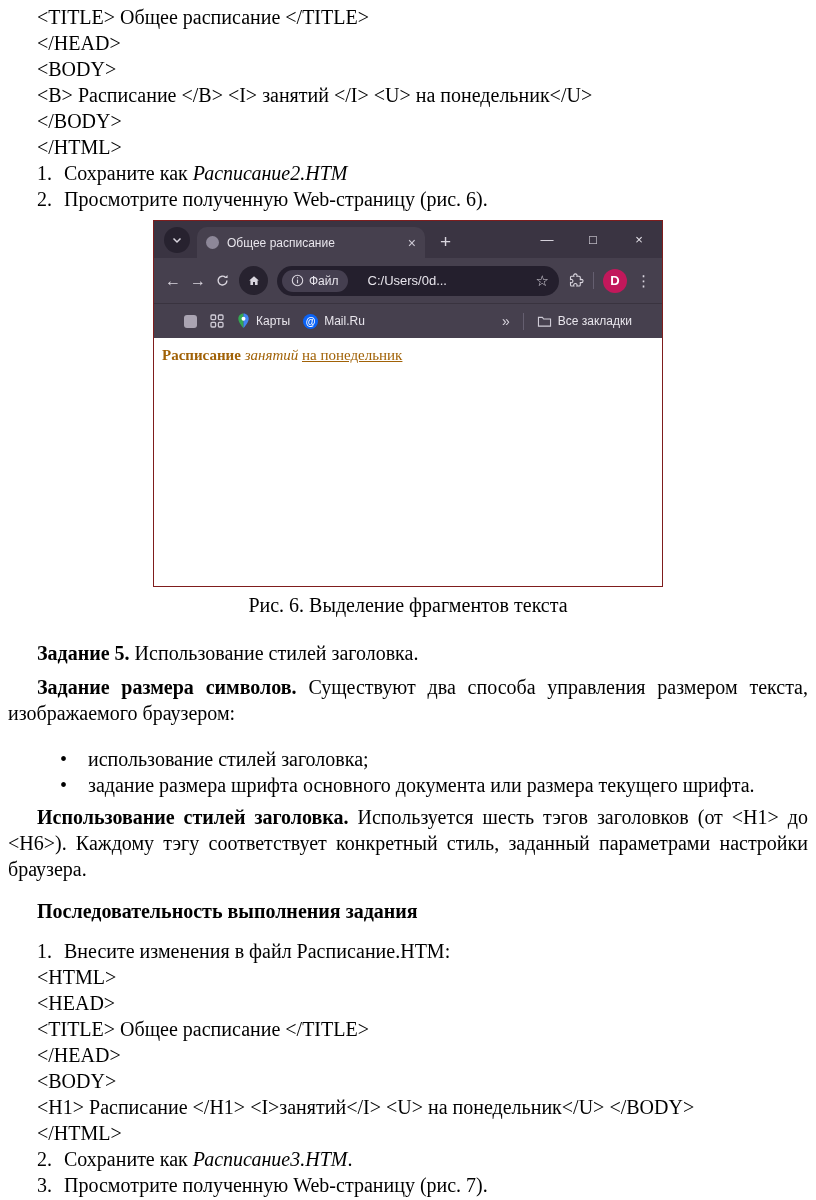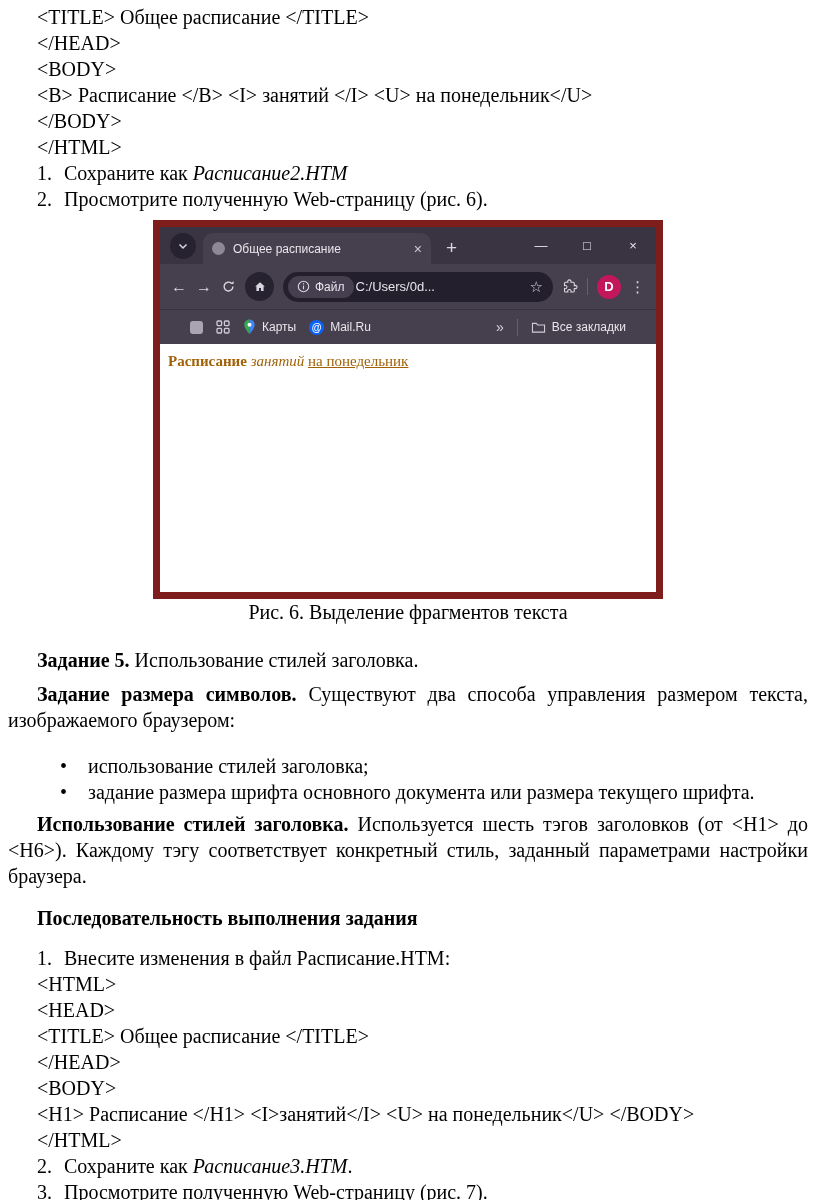--- a/index.html
+++ b/index.html
@@ -6,48 +6,48 @@
   html, body { margin: 0; padding: 0; }
   body {
     width: 816px; height: 1200px; overflow: hidden;
     background: #ffffff; color: #000000;
     font-family: "Liberation Serif", serif; font-size: 20px;
   }
   .doc { padding: 4px 8px 0 8px; }
   .line { line-height: 26px; white-space: pre-wrap; }
   .indent { margin-left: 29px; }
   .num { display: inline-block; min-width: 27px; }
-  .caption { text-align: center; line-height: 26px; }
+  .caption { text-align: center; line-height: 26px; margin-top: 5px; }
   .para { margin: 0; text-align: justify; text-indent: 29px; line-height: 26px; }
   .mt8 { margin-top: 8px; } .mt14 { margin-top: 14px; } .mt16 { margin-top: 16px; } .mt22 { margin-top: 22px; }
   .bold { font-weight: bold; }
   .bullets { margin: 20px 0 6px 52px; }
   .bullet-line { line-height: 26px; }
   .bullet-mark { display: inline-block; width: 28px; }
 
   
   .figure { margin-top: 8px; display: flex; justify-content: center; }
   .browser {
-    width: 510px; border: 7px solid #7f1d1d; background: #fff;
+    width: 510px; border: 1px solid #7f1d1d; background: #fff;
     font-family: "Liberation Sans", sans-serif; color: #e8e5ec;
   }
   .tabstrip { height: 37px; background: #3a3442; display: flex; align-items: flex-end; padding: 0 0 0 10px; position: relative; }
   .tab-search { width: 26px; height: 26px; border-radius: 50%; background: #27222f; display: flex; align-items: center; justify-content: center; margin: 0 7px 5px 0; }
   .tab { width: 228px; height: 31px; background: #46404e; border-radius: 10px 10px 0 0; display: flex; align-items: center; padding: 0 9px; gap: 8px; }
   .favicon { width: 13px; height: 13px; border-radius: 50%; background: #8d8798; flex: 0 0 auto; }
   .tab-title { font-size: 12px; flex: 1; white-space: nowrap; overflow: hidden; }
   .tab-close { font-size: 14px; color: #cfcbd6; }
   .newtab { font-size: 19px; margin: 0 0 7px 15px; color: #d9d5de; line-height: 1; }
   .wincontrols { position: absolute; right: 0; top: 0; height: 37px; display: flex; align-items: center; }
   .wincontrols span { width: 46px; text-align: center; font-size: 13px; color: #e8e5ec; }
   .toolbar { height: 45px; background: #46404e; display: flex; align-items: center; padding: 0 11px; gap: 9px; }
   .navbtn { font-size: 16px; color: #d9d5de; line-height: 1; }
   .iconbtn { display: flex; align-items: center; }
   .homebtn { width: 29px; height: 29px; border-radius: 50%; background: #27222f; display: flex; align-items: center; justify-content: center; flex: 0 0 auto; }
-  .omnibox { flex: 1; height: 30px; border-radius: 15px; background: #241f2d; display: flex; align-items: center; padding: 0 10px 0 5px; gap: 2px; min-width: 0; }
+  .omnibox { flex: 1; height: 30px; border-radius: 15px; background: #241f2d; display: flex; align-items: center; padding: 0 10px 0 5px; gap: 20px; min-width: 0; }
   .chip { height: 22px; border-radius: 11px; background: #453f50; display: flex; align-items: center; gap: 5px; padding: 0 9px; font-size: 12px; flex: 0 0 auto; }
   .url { font-size: 13px; flex: 1; white-space: nowrap; overflow: hidden; }
   .star { font-size: 15px; color: #d9d5de; }
   .vdiv { width: 1px; height: 17px; background: #655f70; flex: 0 0 auto; }
   .avatar { width: 24px; height: 24px; border-radius: 50%; background: #c2185b; color: #fff; font-size: 13px; font-weight: bold; display: flex; align-items: center; justify-content: center; flex: 0 0 auto; }
   .menu { font-size: 15px; color: #d9d5de; }
   .bookmarksbar { height: 35px; background: #46404e; display: flex; align-items: center; padding: 0 30px; gap: 13px; font-size: 12px; border-top: 1px solid #39333f; }
   .bm { display: flex; align-items: center; gap: 6px; white-space: nowrap; }
   .bm-square { width: 13px; height: 13px; border-radius: 3px; background: #aaa4b2; flex: 0 0 auto; }
   .at { width: 15px; height: 15px; border-radius: 50%; background: #0a63f7; color: #fff; font-size: 10px; font-weight: bold; display: flex; align-items: center; justify-content: center; }

